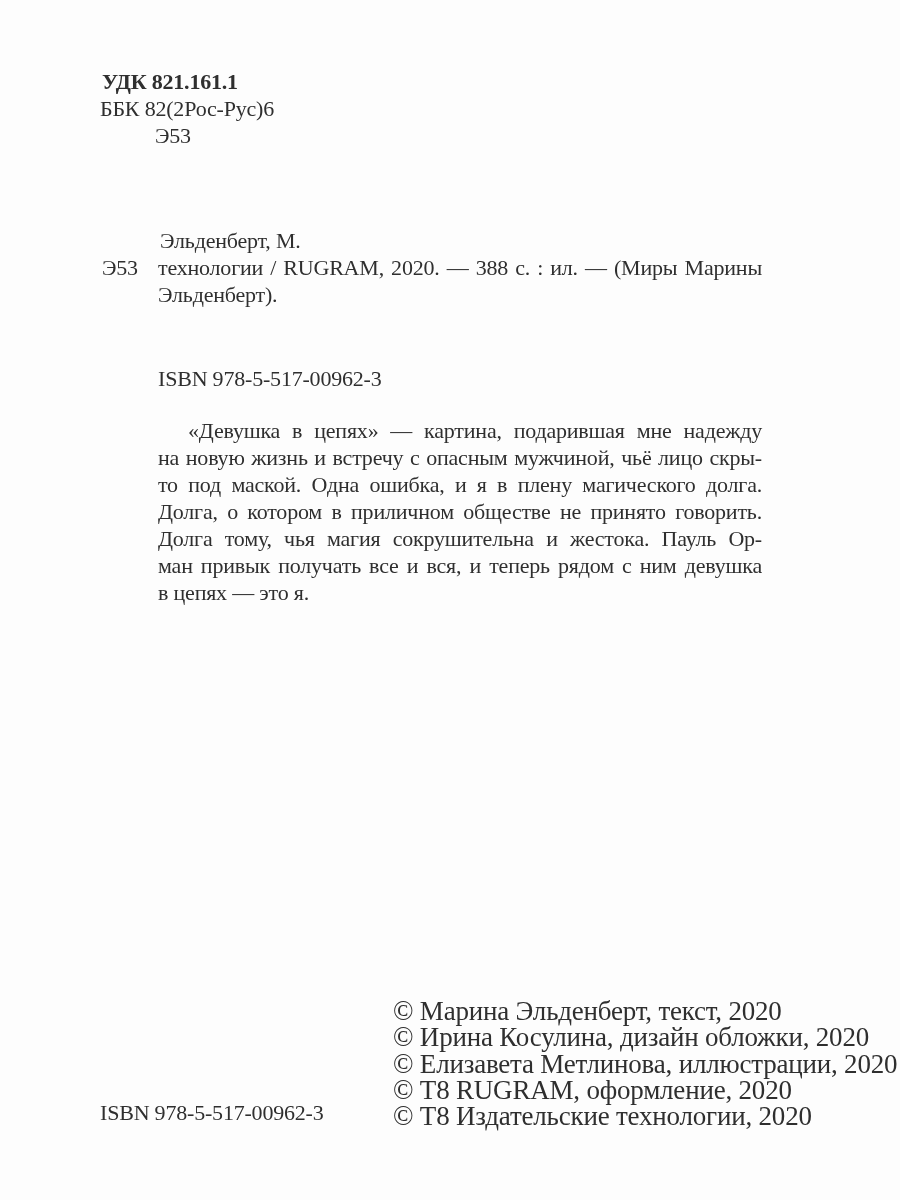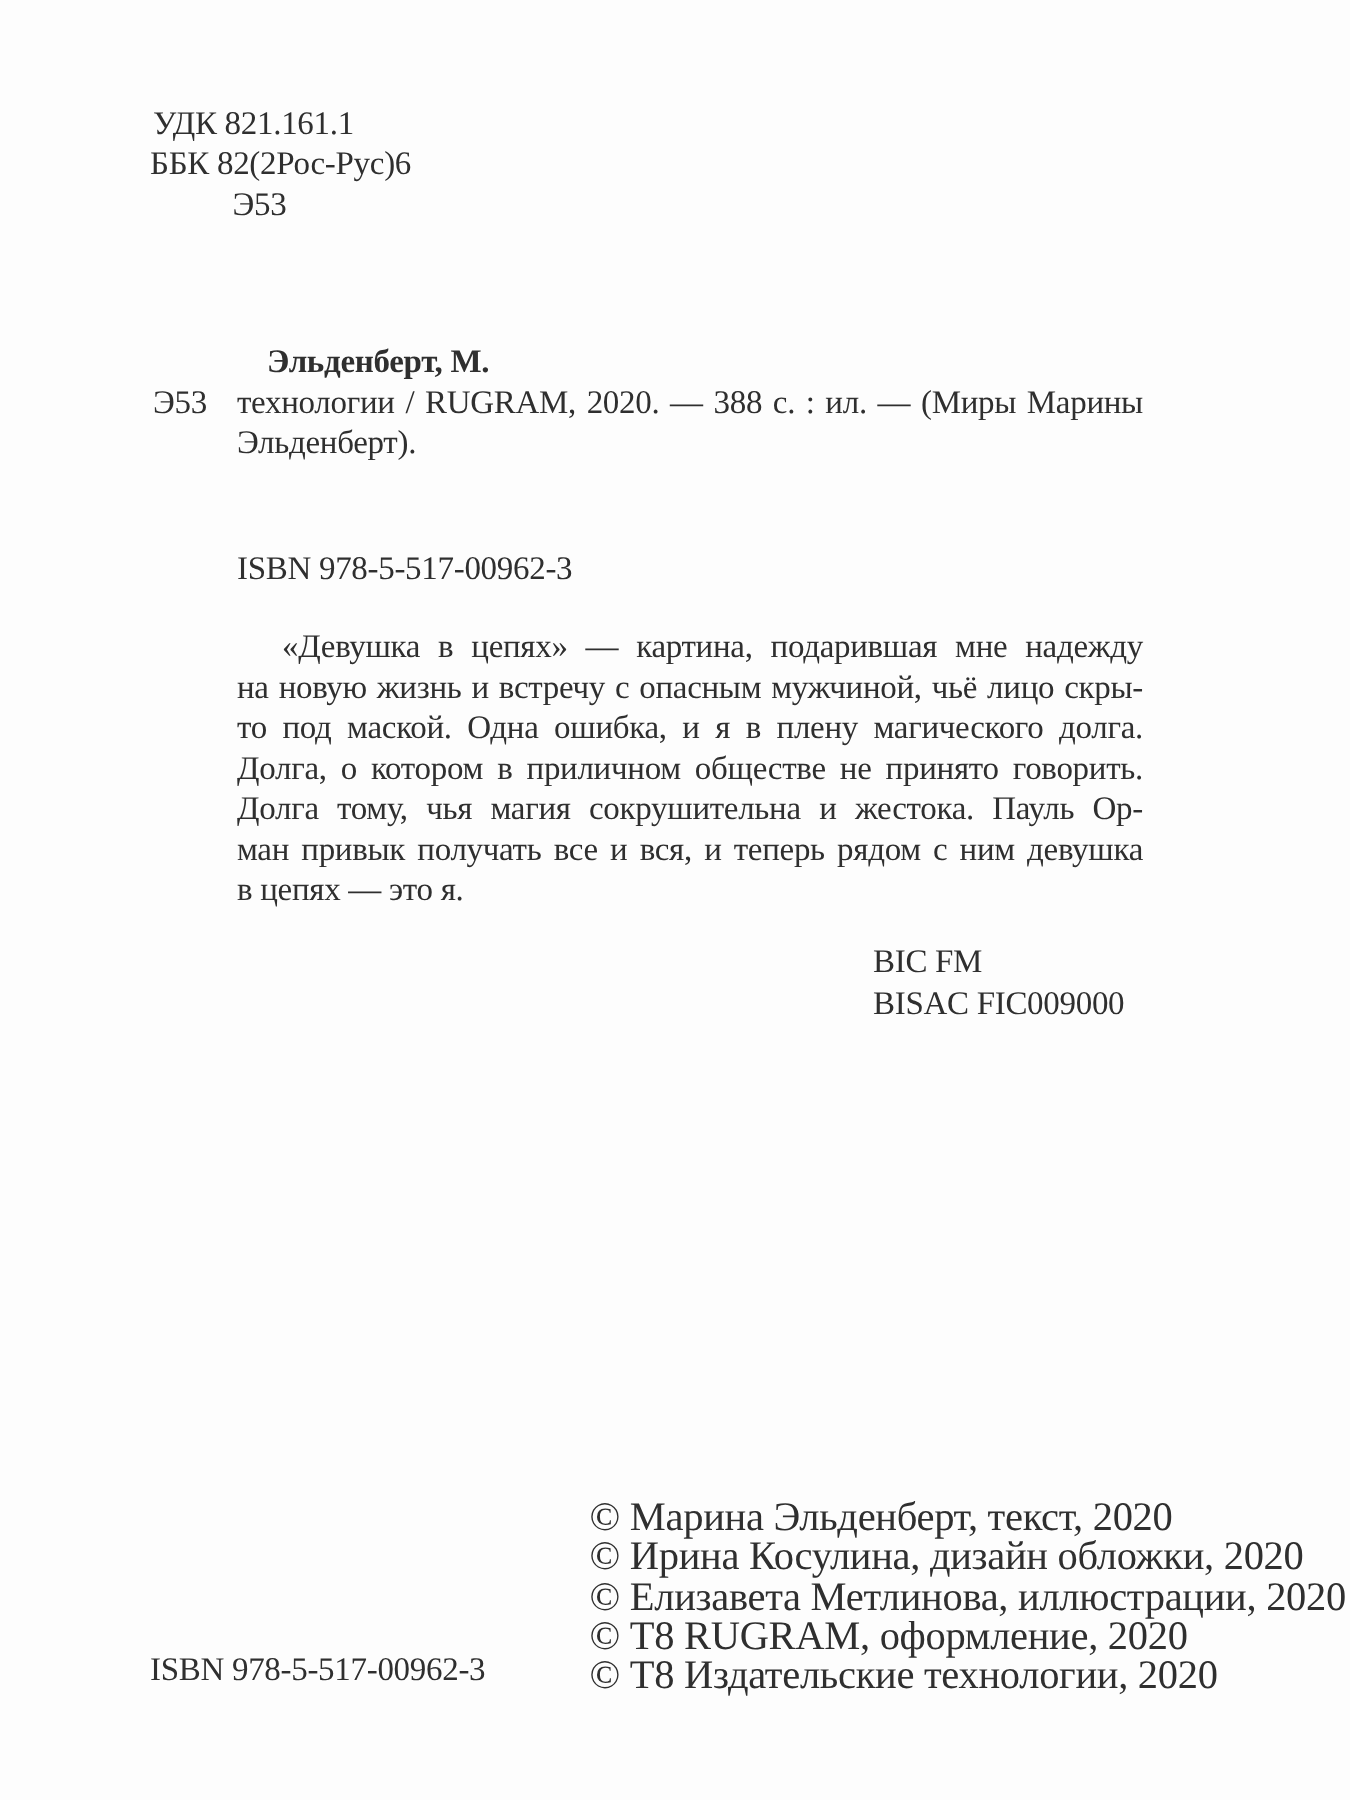--- a/index.html
+++ b/index.html
@@ -15,28 +15,28 @@
     overflow: hidden;
   }
 
   .txt { font-size: 22px; line-height: 27px; letter-spacing: -0.2px; }
 
   .codes-block {
     position: absolute;
     left: 100px;
     top: 68px;
   }
-  .codes-block .udk { padding-left: 2px; }
+  .codes-block .udk { padding-left: 2px; font-weight: bold; }
   .codes-block .sign { padding-left: 55px; }
 
   .catalog-author {
     position: absolute;
-    left: 178px;
+    left: 160px;
     top: 227px;
-    font-weight: bold;
+    font-weight: normal;
     font-size: 22px;
     line-height: 27px;
     letter-spacing: -0.2px;
   }
 
   .catalog-code {
     position: absolute;
     left: 102px;
     top: 254px;
   }
@@ -114,24 +114,20 @@
   <div class="annotation txt">
     <div class="jl first-indent">«Девушка в цепях» — картина, подарившая мне надежду</div>
     <div class="jl">на новую жизнь и встречу с опасным мужчиной, чьё лицо скры-</div>
     <div class="jl">то под маской. Одна ошибка, и я в плену магического долга.</div>
     <div class="jl">Долга, о котором в приличном обществе не принято говорить.</div>
     <div class="jl">Долга тому, чья магия сокрушительна и жестока. Пауль Ор-</div>
     <div class="jl">ман привык получать все и вся, и теперь рядом с ним девушка</div>
     <div>в цепях — это я.</div>
   </div>
 
-  <div class="bic-block txt">
-    <div>BIC FM</div>
-    <div>BISAC FIC009000</div>
-  </div>
 
   <div class="copyright-block">
     <div>© Марина Эльденберт, текст, 2020</div>
     <div>© Ирина Косулина, дизайн обложки, 2020</div>
     <div>© Елизавета Метлинова, иллюстрации, 2020</div>
     <div>© Т8 RUGRAM, оформление, 2020</div>
     <div>© Т8 Издательские технологии, 2020</div>
   </div>
 
   <div class="isbn-bottom">ISBN 978-5-517-00962-3</div>

